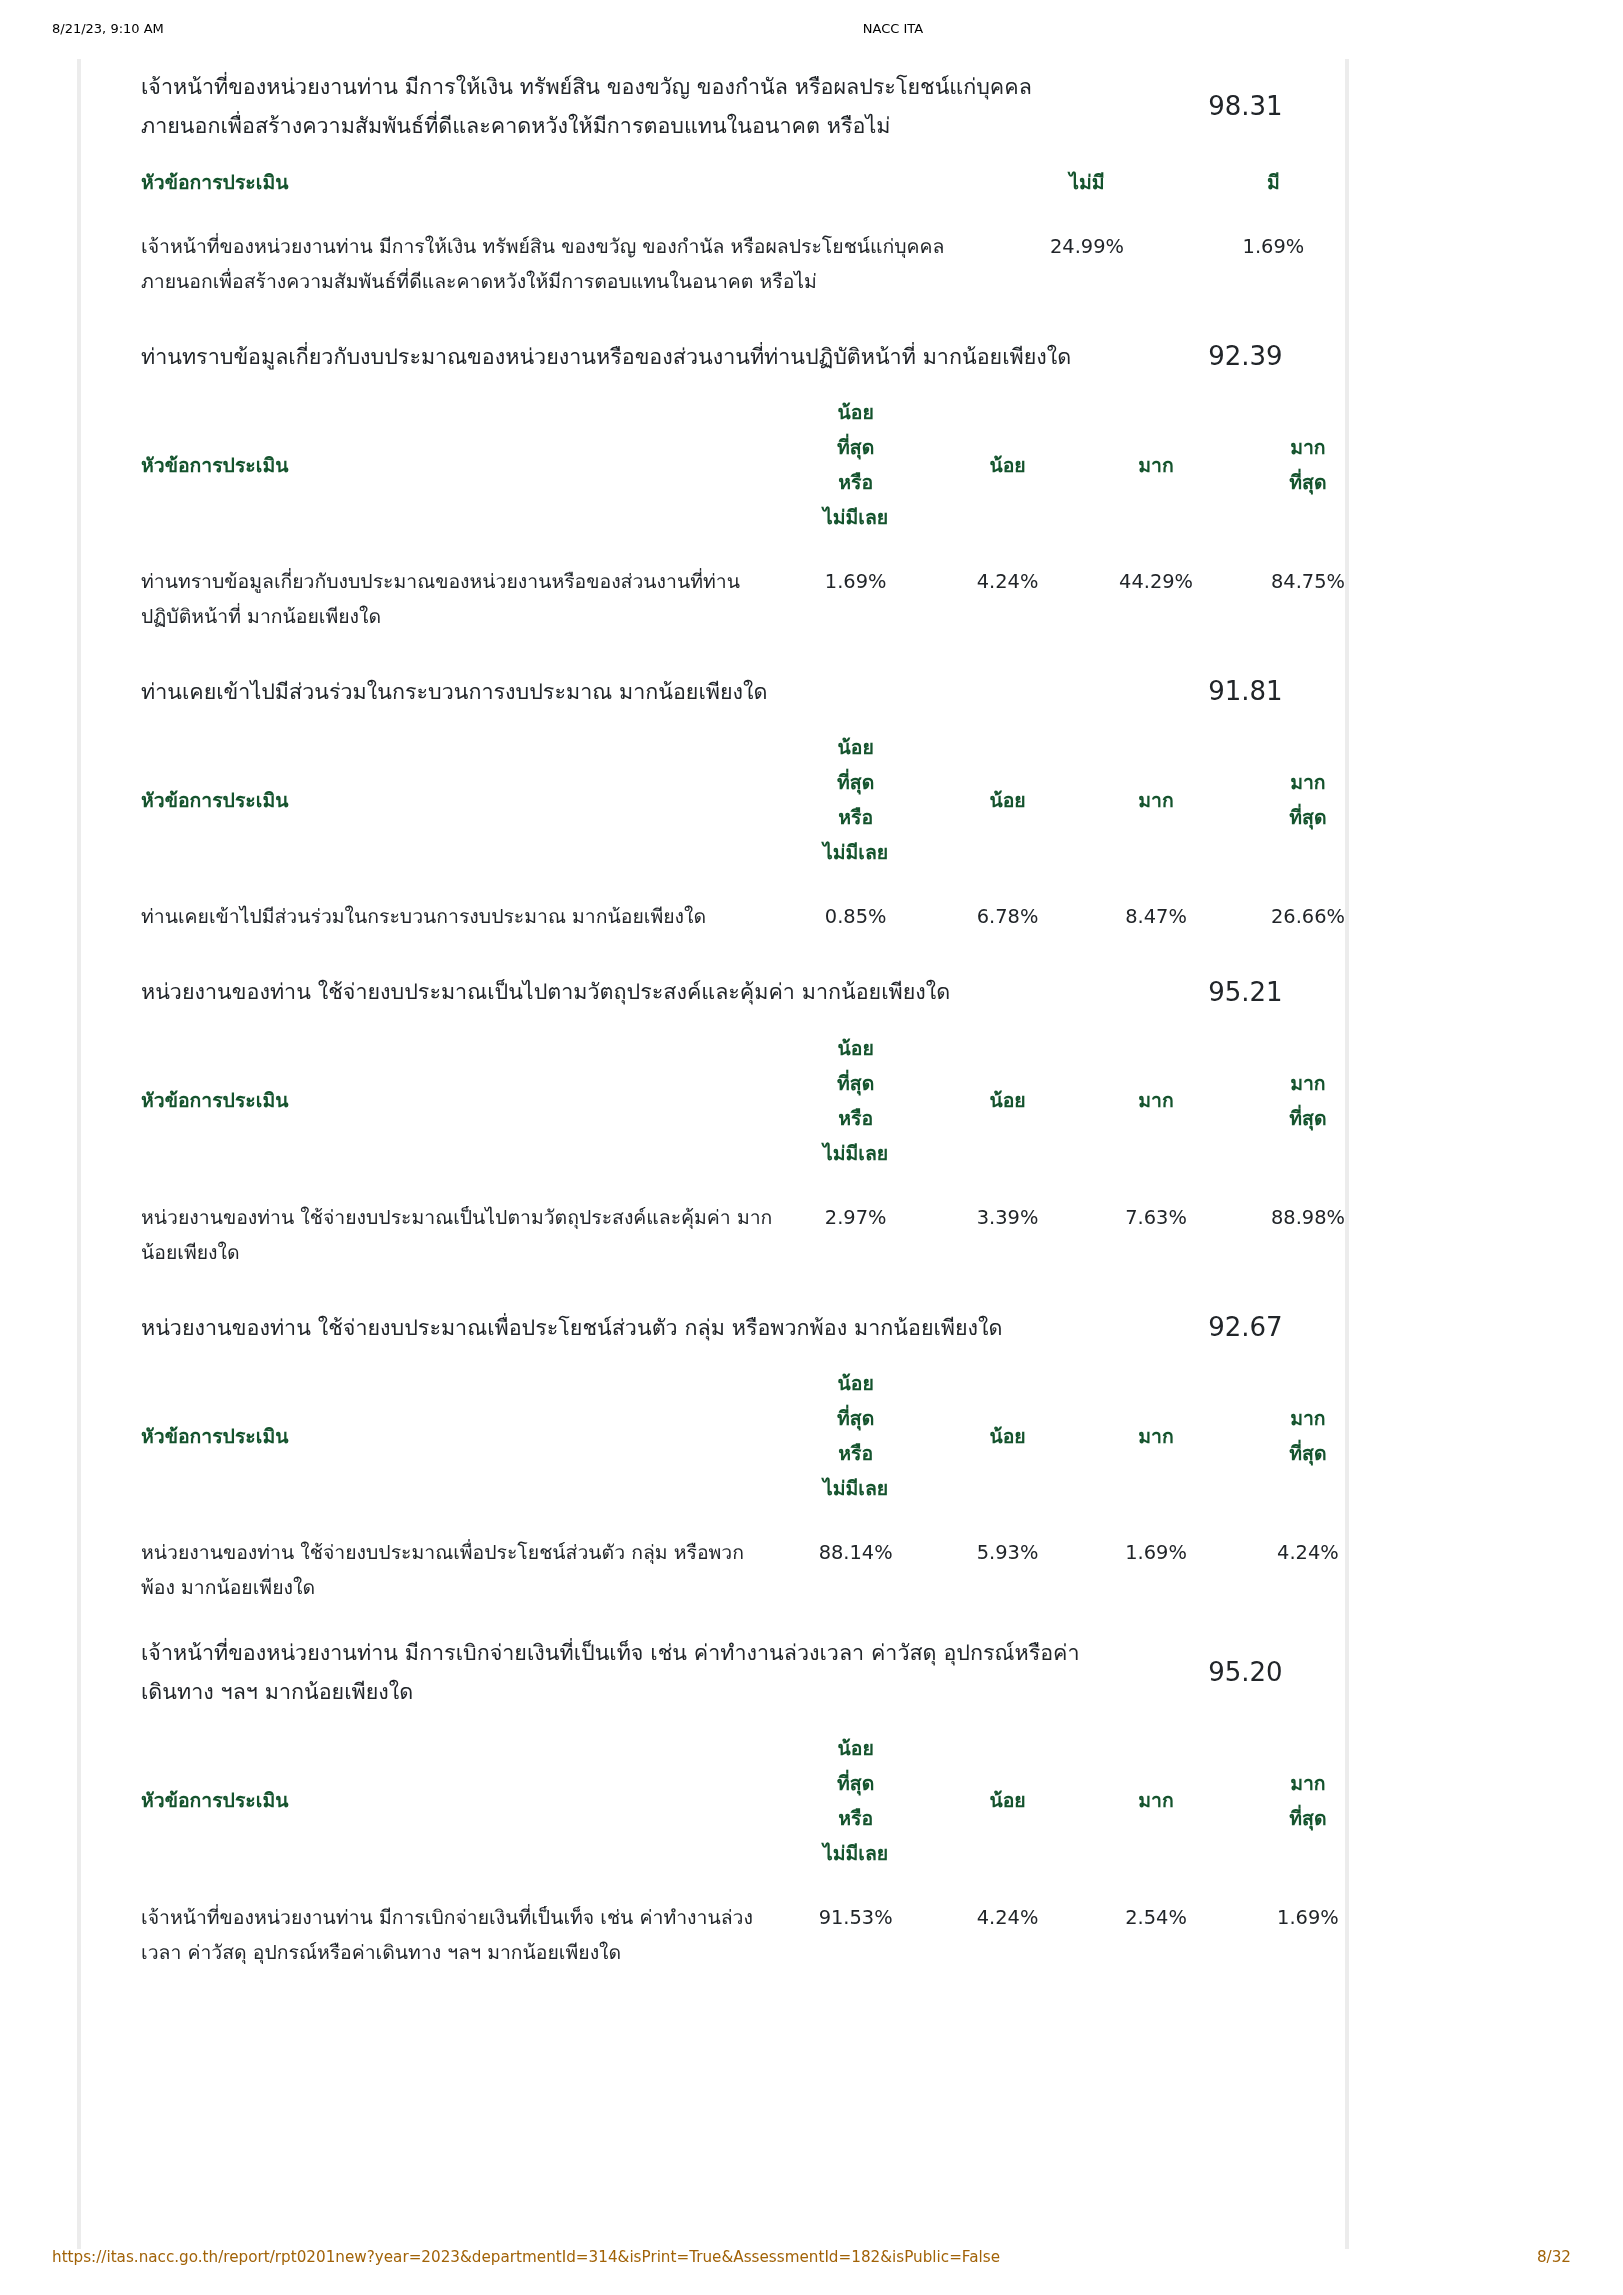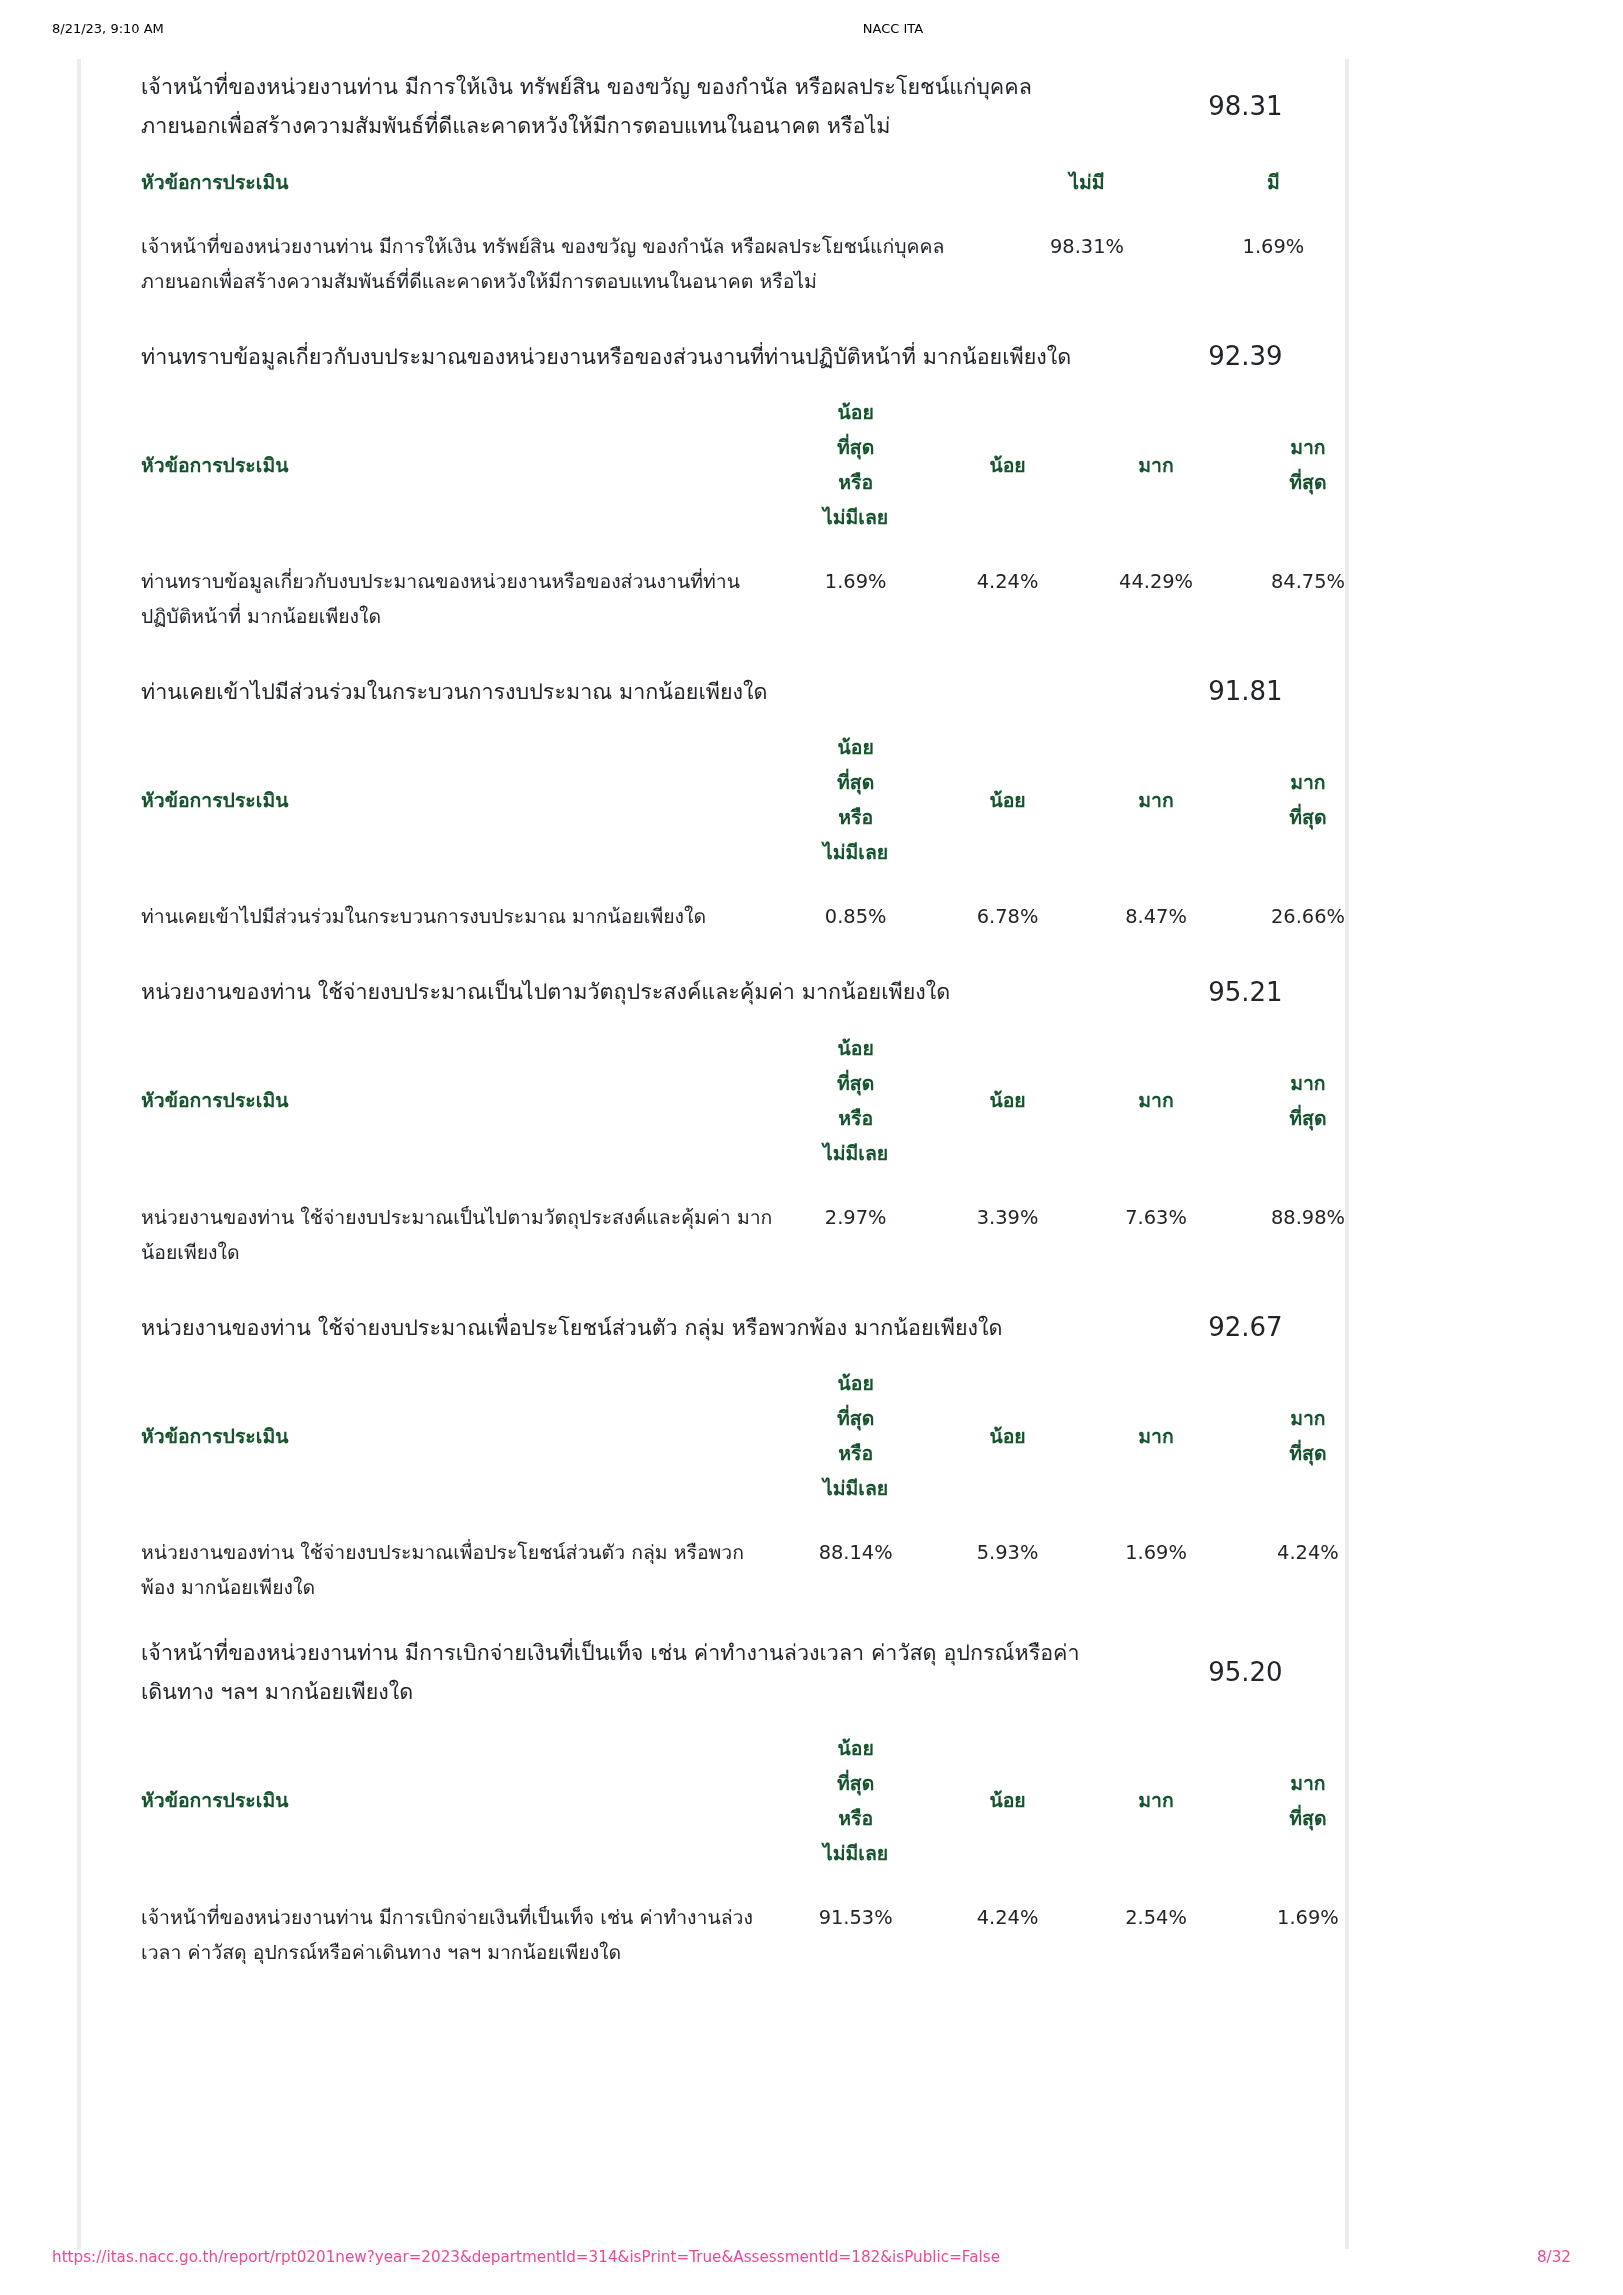--- a/index.html
+++ b/index.html
@@ -15,21 +15,21 @@
   
   .print-header {
     position: absolute; top: 21px; left: 52px; right: 52px; height: 25px;
     font-size: 13px; color: #000;
   }
   .print-header .datetime { position: absolute; left: 0; top: 0; }
   .print-header .doc-title { position: absolute; left: 841px; top: 0; transform: translateX(-50%); }
 
   .print-footer {
     position: absolute; top: 2244px; left: 52px; right: 52px; height: 28px;
-    font-size: 15.2px; color: #ec4899;
+    font-size: 15.2px; color: #a16207;
   }
   .print-footer .url { position: absolute; left: 0; top: 4.2px; }
   .print-footer .pageno { position: absolute; right: 0; top: 4.2px; }
 
   
   .card {
     position: absolute;
     top: 59px; left: 77px;
     width: 1272px; height: 2190px;
     box-sizing: border-box;
@@ -103,21 +103,21 @@
           <tr>
             <th class="topic">หัวข้อการประเมิน</th>
             <th class="num">ไม่มี</th>
             <th class="num">มี</th>
             <th class="num">คะแนน</th>
           </tr>
         </thead>
         <tbody>
           <tr>
             <td class="topic">เจ้าหน้าที่ของหน่วยงานท่าน มีการให้เงิน ทรัพย์สิน ของขวัญ ของกำนัล หรือผลประโยชน์แก่บุคคลภายนอกเพื่อสร้างความสัมพันธ์ที่ดีและคาดหวังให้มีการตอบแทนในอนาคต หรือไม่</td>
-            <td class="num">98.31%</td>
+            <td class="num">24.99%</td>
             <td class="num">1.69%</td>
             <td class="num">98.31</td>
           </tr>
         </tbody>
       </table>
     </div>
 
     <div class="qsection">
       <div class="qhead">
         <div class="qtext">ท่านทราบข้อมูลเกี่ยวกับงบประมาณของหน่วยงานหรือของส่วนงานที่ท่านปฏิบัติหน้าที่ มากน้อยเพียงใด</div>

